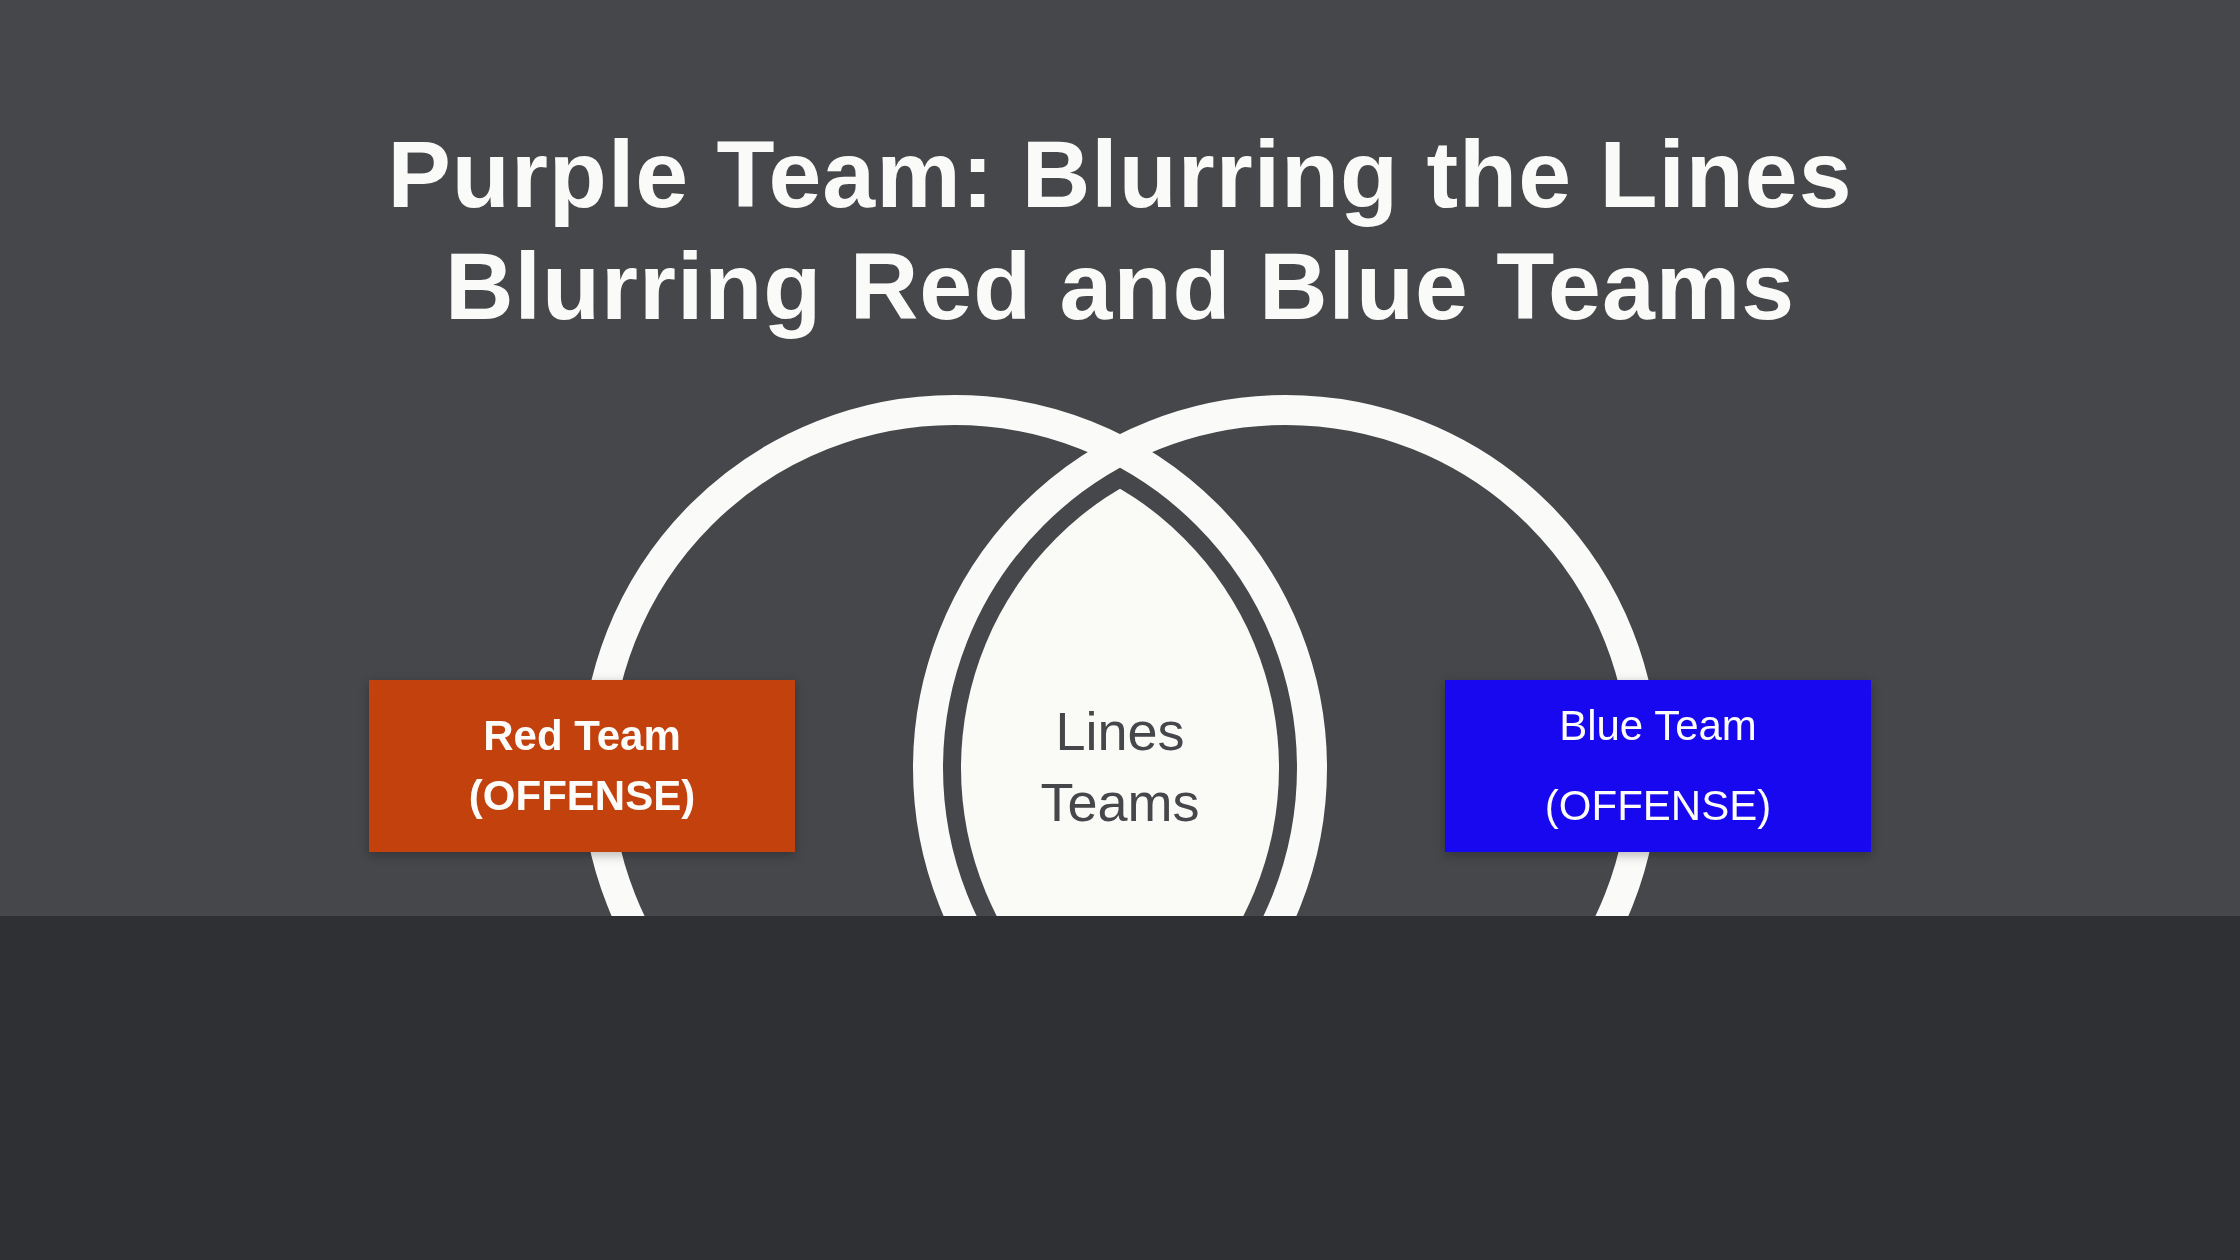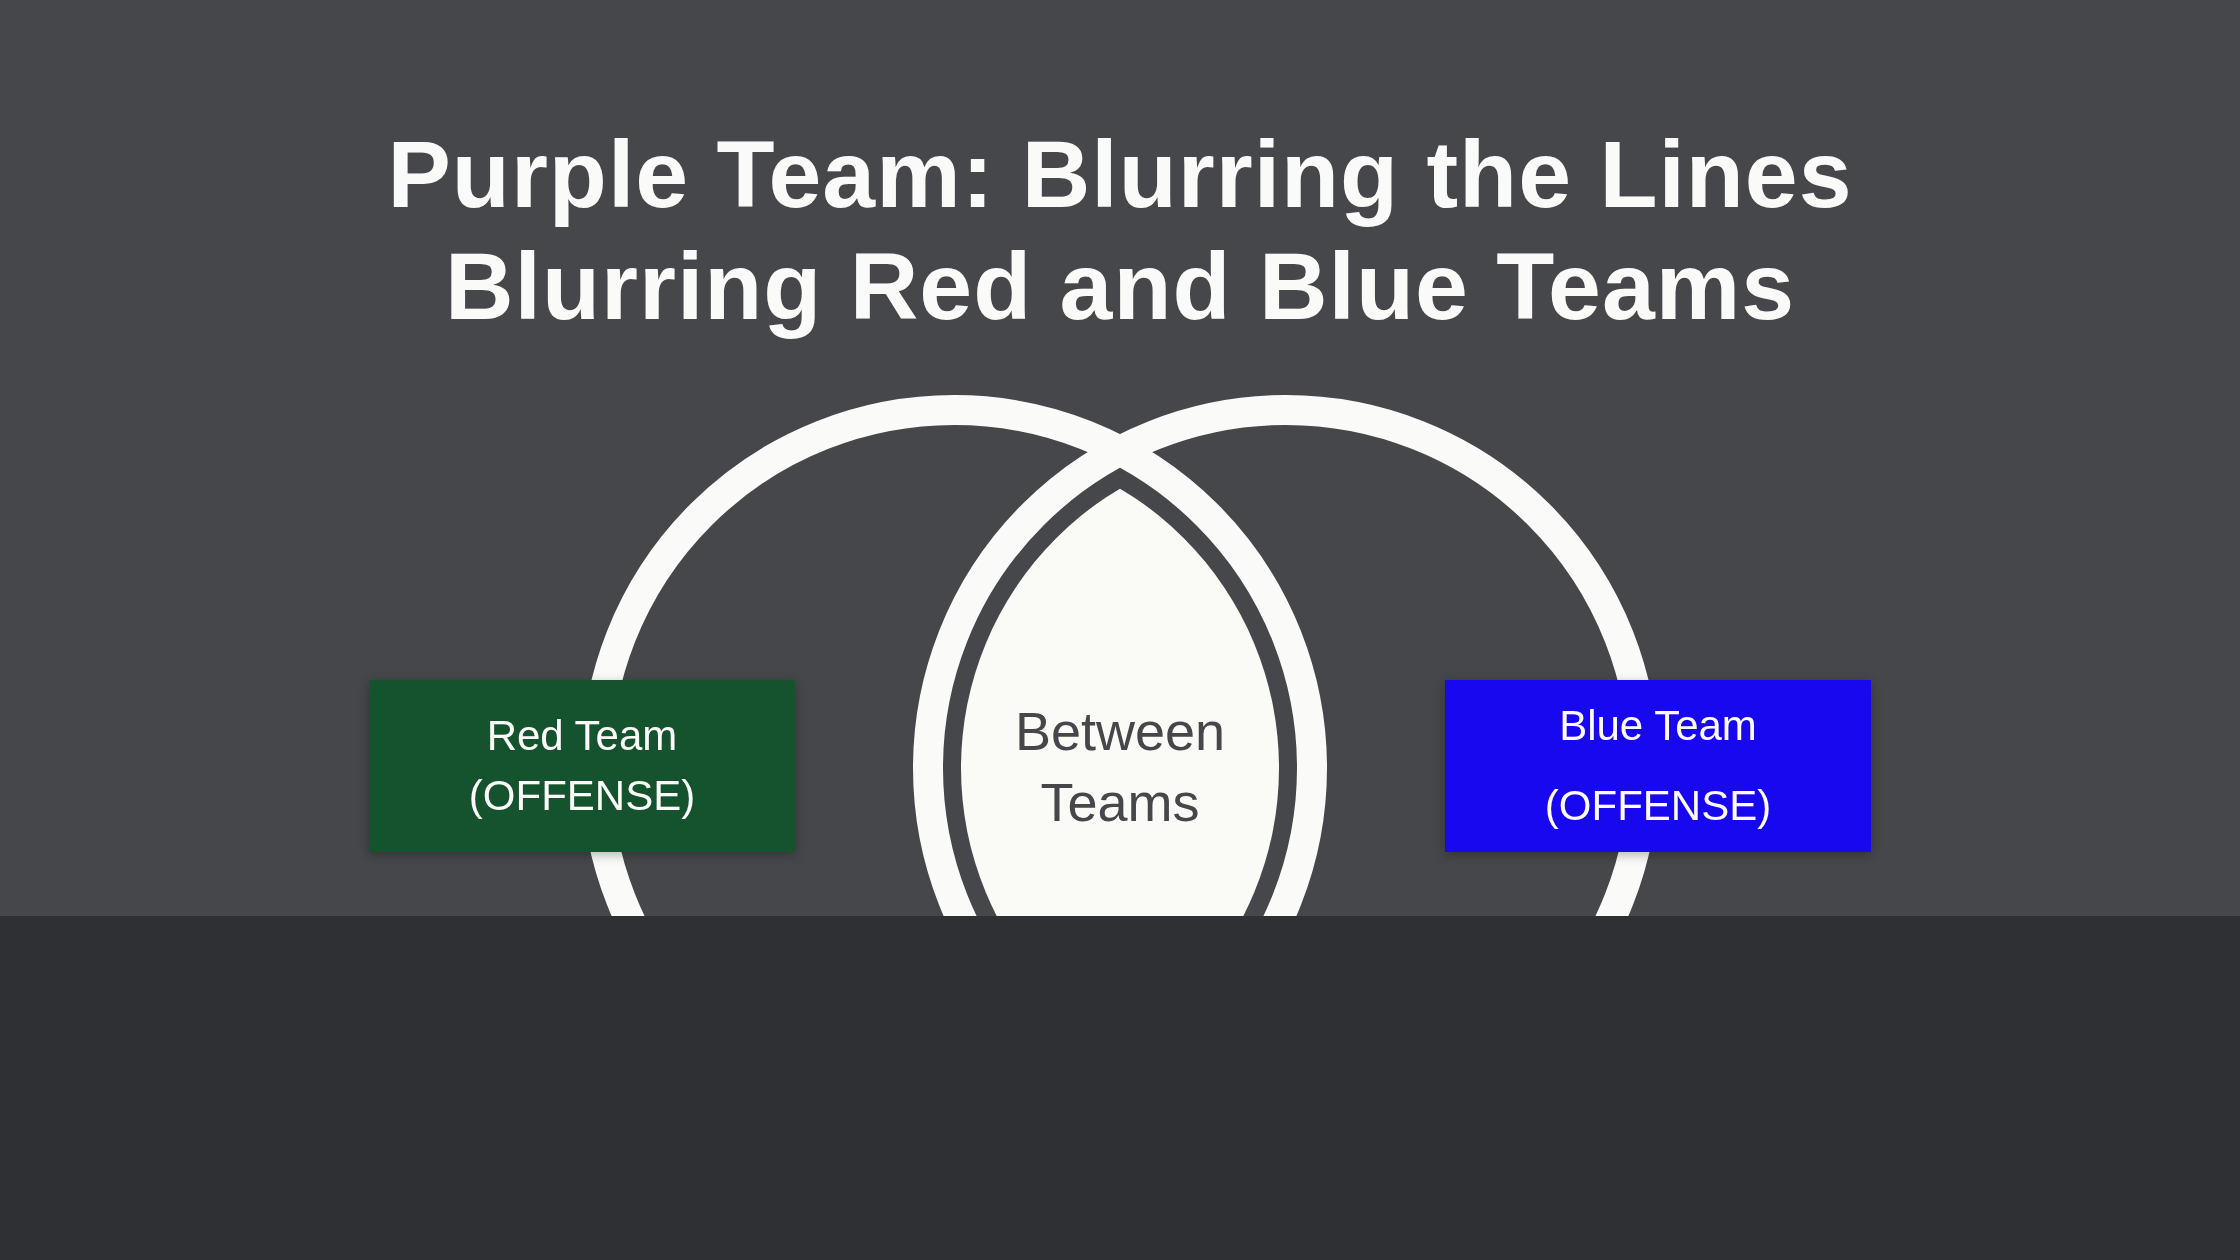--- a/index.html
+++ b/index.html
@@ -80,28 +80,28 @@
     <defs>
       <clipPath id="lensClip">
         <circle cx="954" cy="768" r="325"></circle>
       </clipPath>
     </defs>
     <circle cx="954" cy="768" r="358" fill="none" stroke-width="30" stroke="#FAFAF8"></circle>
     <circle cx="1286" cy="768" r="358" fill="none" stroke-width="30" stroke="#FAFAF8"></circle>
     <circle cx="1286" cy="768" r="325" clip-path="url(#lensClip)" fill="#FAFAF7"></circle>
   </svg>
 
-  <div class="team-box team-box-red" style="background-color: #14532d;">
+  <div class="team-box team-box-red" style="background-color: #c2410c; font-weight: bold;">
     <span>Red Team</span>
     <span>(OFFENSE)</span>
   </div>
 
   <div class="team-box team-box-blue" style="background-color: rgb(24, 8, 240); gap: 20px;">
     <span>Blue Team</span>
     <span>(OFFENSE)</span>
   </div>
 
   <div class="center-label" style="color: rgb(69, 71, 74);">
-    <span class="label-line">Between</span>
+    <span class="label-line">Lines</span>
     <span class="label-line">Teams</span>
   </div>
 
 </div>
 
 </body></html>

